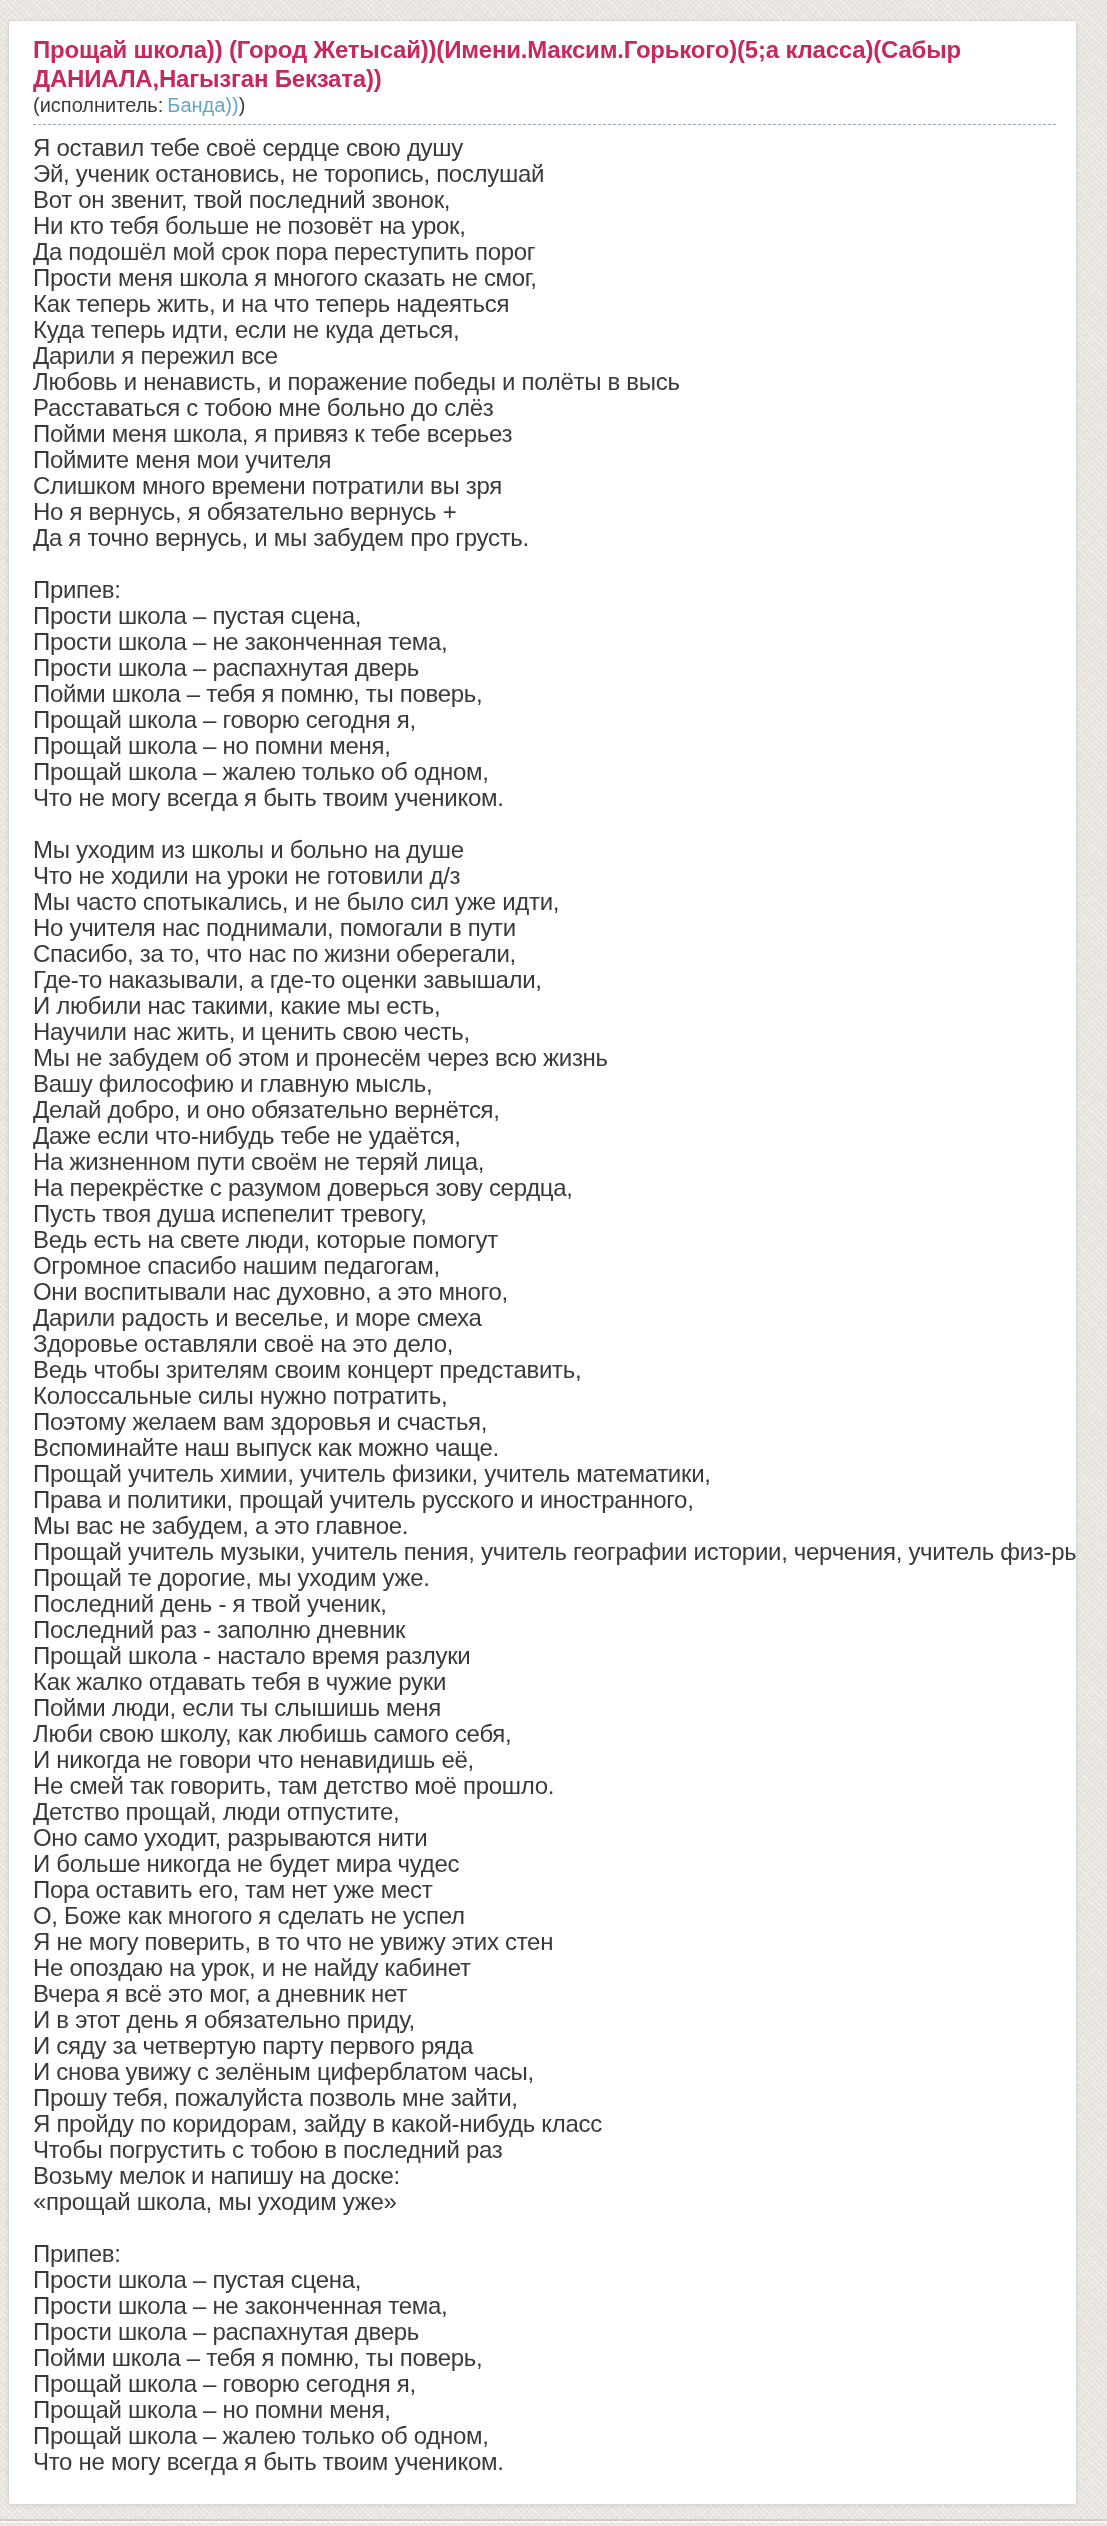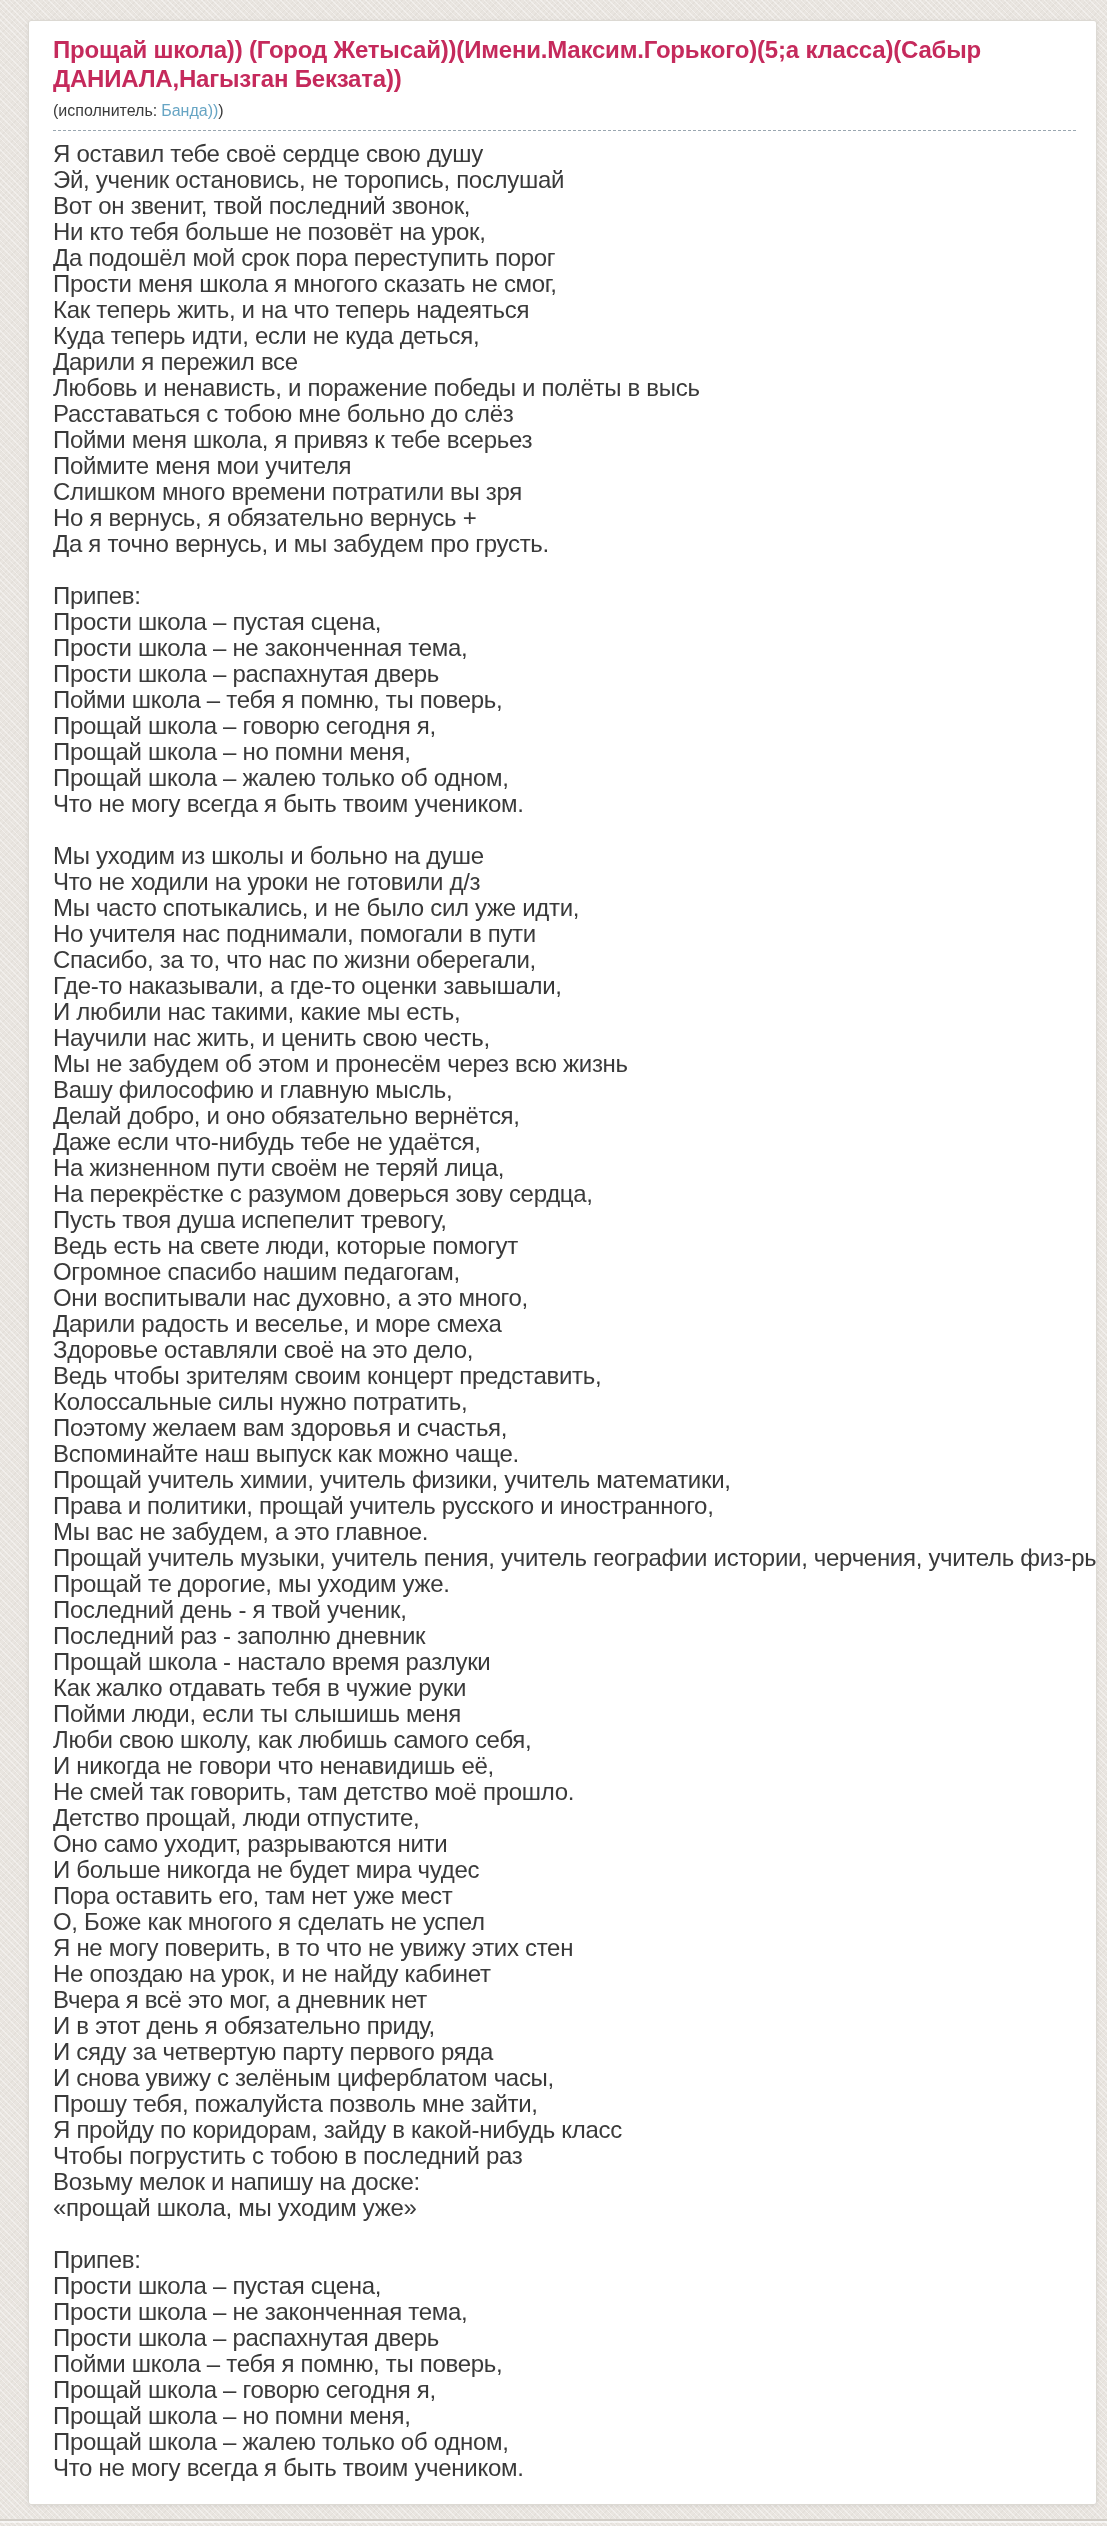--- a/index.html
+++ b/index.html
@@ -11,21 +11,21 @@
     height: 2526px;
     background-color: var(--page-bg, #e9e5e0);
     background-image:
       repeating-linear-gradient(45deg, rgba(255,255,255,0.40) 0 1px, transparent 1px 4px),
       repeating-linear-gradient(-45deg, rgba(120,110,95,0.05) 0 1px, transparent 1px 4px);
     overflow: hidden;
   }
 
   .card {
     position: absolute;
-    left: 28px;
+    left: 8px;
     top: 20px;
     width: 1069px;
     height: 2485px;
     box-sizing: border-box;
     background: var(--card-bg, #ffffff);
     border: 1px solid #dcd9d3;
     border-radius: 3px;
     box-shadow: 0 1px 4px rgba(0,0,0,0.08);
     padding: 12px 8px 0 24px;
     overflow: hidden;
@@ -36,24 +36,24 @@
     padding-top: 2px;
     max-width: 990px;
     font-size: 24px;
     line-height: 29px;
     font-weight: bold;
     letter-spacing: -0.2px;
     color: var(--title-color, #c52a5c);
   }
 
   .performer {
-    margin-top: 8px;
+    margin-top: 2px;
     margin-right: 12px;
     padding-bottom: 9px;
-    font-size: 16px;
+    font-size: 20px;
     line-height: 20px;
     color: var(--text-color, #3a3a3a);
     border-bottom: 1px dashed var(--separator-color, #9aa7b0);
   }
 
   .performer-link {
     color: var(--link-color, #67a5c4);
     text-decoration: none;
     margin-left: 4px;
     cursor: pointer;

